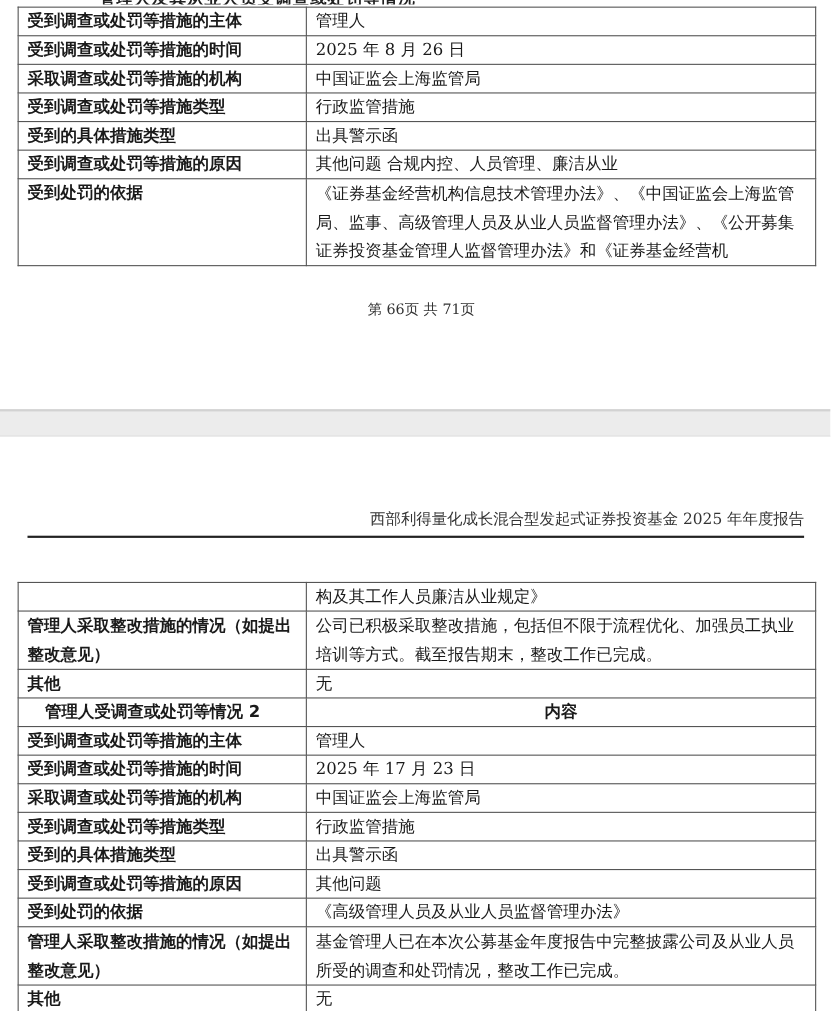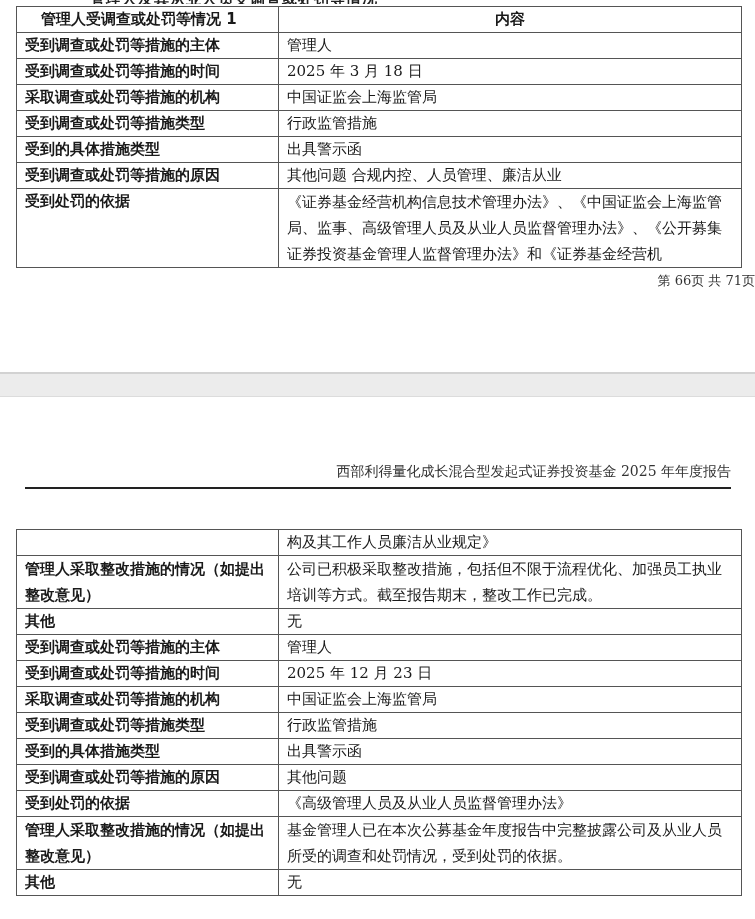--- a/index.html
+++ b/index.html
@@ -20,46 +20,42 @@
   table.report td { border: 1px solid #555; padding: 0 8px; line-height: 25px; vertical-align: top; }
   table.report td.k { width: 262px; font-weight: bold; }
   table.report tr.head td { font-weight: bold; font-family: "DejaVu Sans", "Liberation Sans", sans-serif; font-size: 15px; }
   table.report tr.head td.k { padding-left: 24px; }
   table.report tr.head td.v { text-align: center; }
   .multi { line-height: 26px !important; }
 
   .t1 { top: 6px; }
   .t2 { top: 132px; }
 
-  .page-footer { position: absolute; top: 272px; left: 0; width: 755px; text-align: right;
+  .page-footer { position: absolute; top: 272px; left: 0; width: 755px; text-align: center;
                  font-size: 13px; color: #333; padding-left: 11px; }
 
   .running-header { position: absolute; top: 66px; right: 24px; font-size: 14px; color: #333;
                     font-family: "DejaVu Serif", "Liberation Serif", serif; }
   .header-rule { position: absolute; top: 90px; left: 25px; width: 706px; height: 2px; background: #222; }
 </style>
 </head>
 <body>
 
 <div class="page page-1">
   <div class="cut-heading">管理人及其从业人员受调查或处罚等情况</div>
 
   <table class="report t1">
     <tbody>
-        <tr class="head">
-      <td class="k">管理人受调查或处罚等情况 1</td>
-      <td class="v">内容</td>
-    </tr>
     <tr>
       <td class="k">受到调查或处罚等措施的主体</td>
       <td>管理人</td>
     </tr>
     <tr>
       <td class="k">受到调查或处罚等措施的时间</td>
-      <td>2025 年 3 月 18 日</td>
+      <td>2025 年 8 月 26 日</td>
     </tr>
     <tr>
       <td class="k">采取调查或处罚等措施的机构</td>
       <td>中国证监会上海监管局</td>
     </tr>
     <tr>
       <td class="k">受到调查或处罚等措施类型</td>
       <td>行政监管措施</td>
     </tr>
     <tr>
@@ -93,27 +89,31 @@
       <td>构及其工作人员廉洁从业规定》</td>
     </tr>
     <tr>
       <td class="k multi">管理人采取整改措施的情况（如提出整改意见）</td>
       <td class="multi">公司已积极采取整改措施，包括但不限于流程优化、加强员工执业培训等方式。截至报告期末，整改工作已完成。</td>
     </tr>
     <tr>
       <td class="k">其他</td>
       <td>无</td>
     </tr>
+    <tr class="head">
+      <td class="k">管理人受调查或处罚等情况 2</td>
+      <td class="v">内容</td>
+    </tr>
     <tr>
       <td class="k">受到调查或处罚等措施的主体</td>
       <td>管理人</td>
     </tr>
     <tr>
       <td class="k">受到调查或处罚等措施的时间</td>
-      <td>2025 年 12 月 23 日</td>
+      <td>2025 年 17 月 23 日</td>
     </tr>
     <tr>
       <td class="k">采取调查或处罚等措施的机构</td>
       <td>中国证监会上海监管局</td>
     </tr>
     <tr>
       <td class="k">受到调查或处罚等措施类型</td>
       <td>行政监管措施</td>
     </tr>
     <tr>
@@ -123,21 +123,21 @@
     <tr>
       <td class="k">受到调查或处罚等措施的原因</td>
       <td>其他问题</td>
     </tr>
     <tr>
       <td class="k">受到处罚的依据</td>
       <td>《高级管理人员及从业人员监督管理办法》</td>
     </tr>
     <tr>
       <td class="k multi">管理人采取整改措施的情况（如提出整改意见）</td>
-      <td class="multi">基金管理人已在本次公募基金年度报告中完整披露公司及从业人员所受的调查和处罚情况，受到处罚的依据。</td>
+      <td class="multi">基金管理人已在本次公募基金年度报告中完整披露公司及从业人员所受的调查和处罚情况，整改工作已完成。</td>
     </tr>
     <tr>
       <td class="k">其他</td>
       <td>无</td>
     </tr>
   </tbody>
     </table>
 </div>
 
 </body></html>

